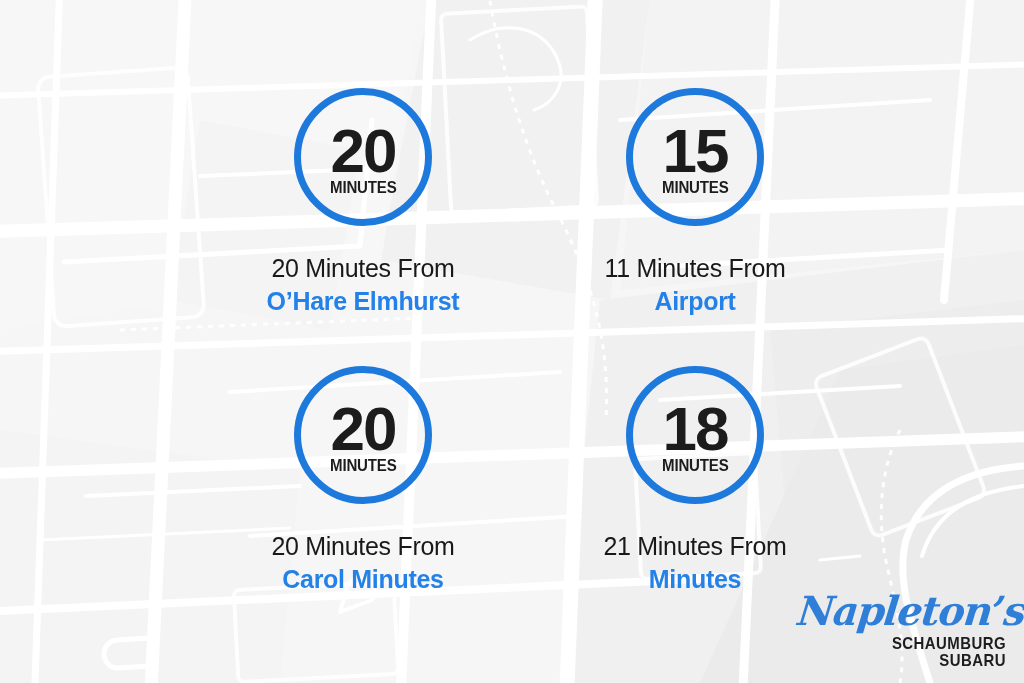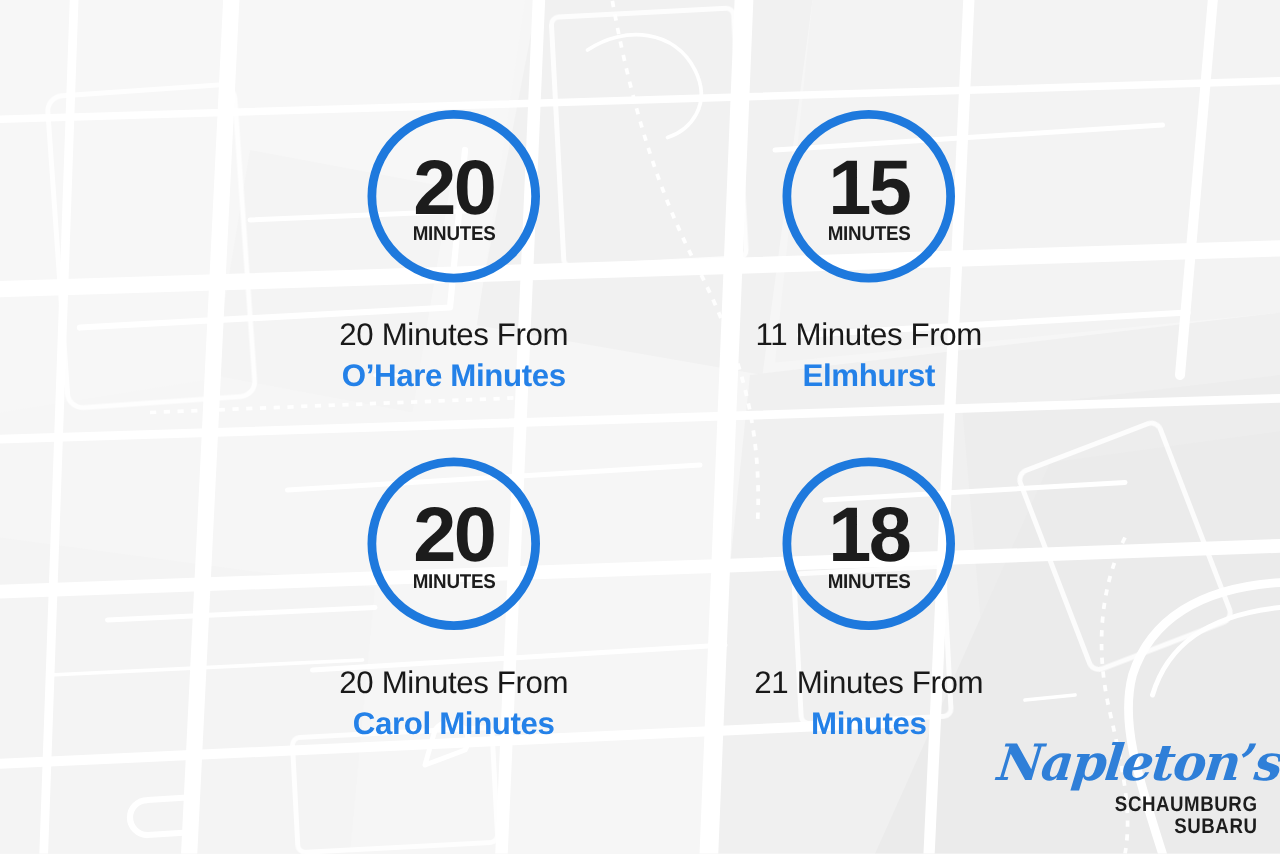--- a/index.html
+++ b/index.html
@@ -210,32 +210,32 @@
 
   <div id="content">
 
     <div class="cell cell-0">
       <div class="badge">
         <div class="badge-number">20</div>
         <div class="badge-unit">MINUTES</div>
       </div>
       <div class="caption">
         <div class="caption-line1">20 Minutes From</div>
-        <div class="caption-line2">O’Hare Minutes</div>
+        <div class="caption-line2">O’Hare Elmhurst</div>
       </div>
     </div>
 
     <div class="cell cell-1">
       <div class="badge">
         <div class="badge-number">15</div>
         <div class="badge-unit">MINUTES</div>
       </div>
       <div class="caption">
         <div class="caption-line1">11 Minutes From</div>
-        <div class="caption-line2">Elmhurst</div>
+        <div class="caption-line2">Airport</div>
       </div>
     </div>
 
     <div class="cell cell-2">
       <div class="badge">
         <div class="badge-number">20</div>
         <div class="badge-unit">MINUTES</div>
       </div>
       <div class="caption">
         <div class="caption-line1">20 Minutes From</div>

